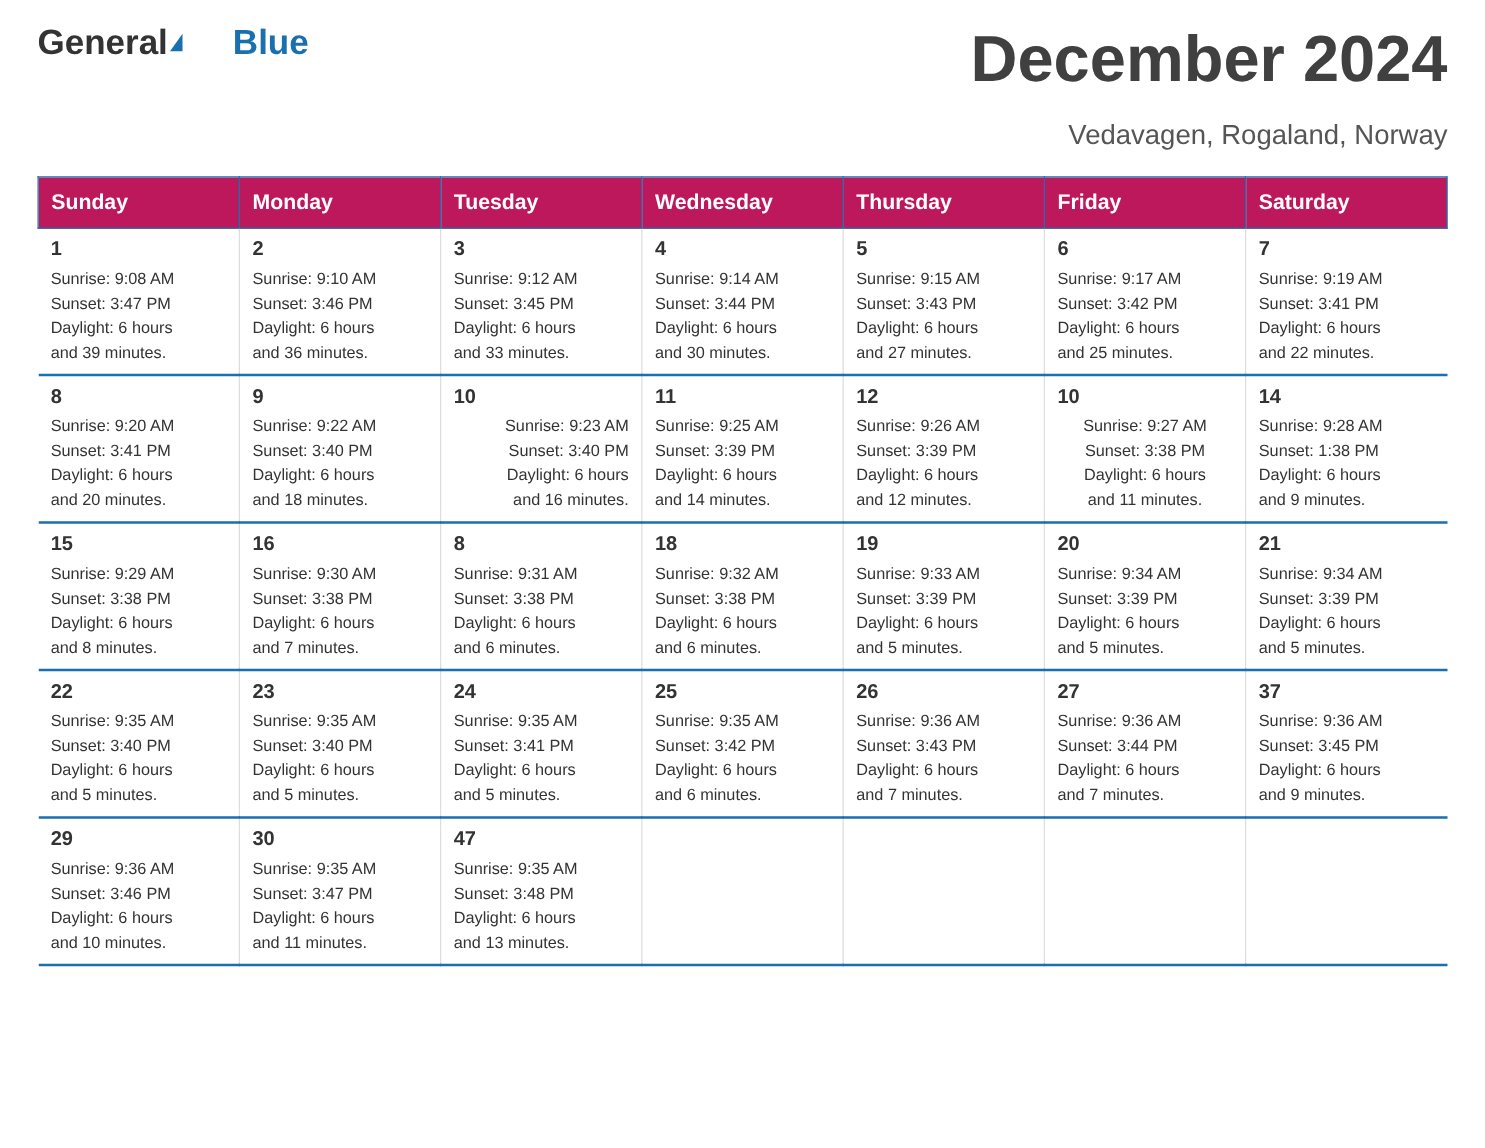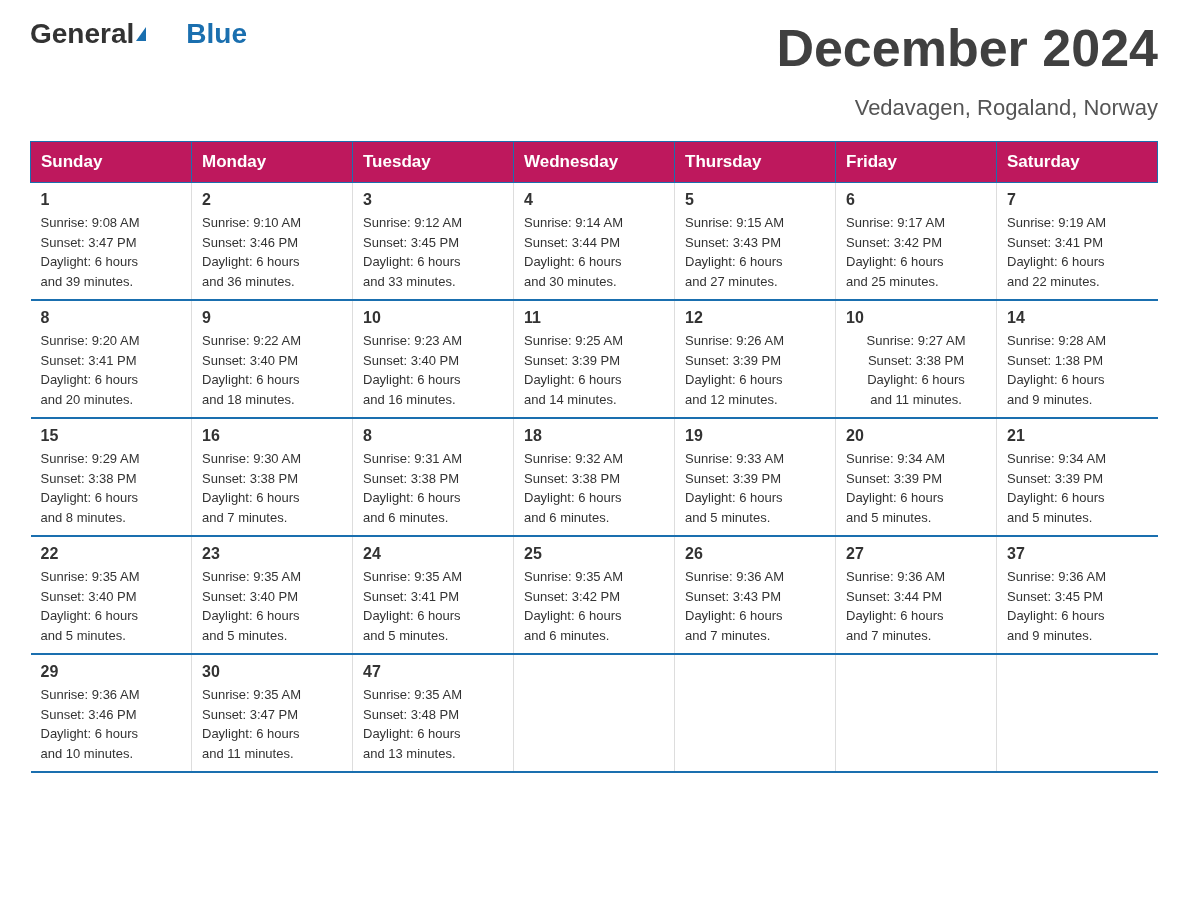--- a/index.html
+++ b/index.html
@@ -188,21 +188,21 @@
         </td>
         <td>
           <span class="day-num">9</span>
           <div class="day-info" style="white-space: pre-line;">Sunrise: 9:22 AM
 Sunset: 3:40 PM
 Daylight: 6 hours
 and 18 minutes.</div>
         </td>
         <td>
           <span class="day-num">10</span>
-          <div class="day-info" style="white-space: pre-line;">Sunrise: 9:23 AM
+          <div class="day-info" style="white-space: pre-line; text-align: right;">Sunrise: 9:23 AM
 Sunset: 3:40 PM
 Daylight: 6 hours
 and 16 minutes.</div>
         </td>
         <td>
           <span class="day-num">11</span>
           <div class="day-info" style="white-space: pre-line;">Sunrise: 9:25 AM
 Sunset: 3:39 PM
 Daylight: 6 hours
 and 14 minutes.</div>

